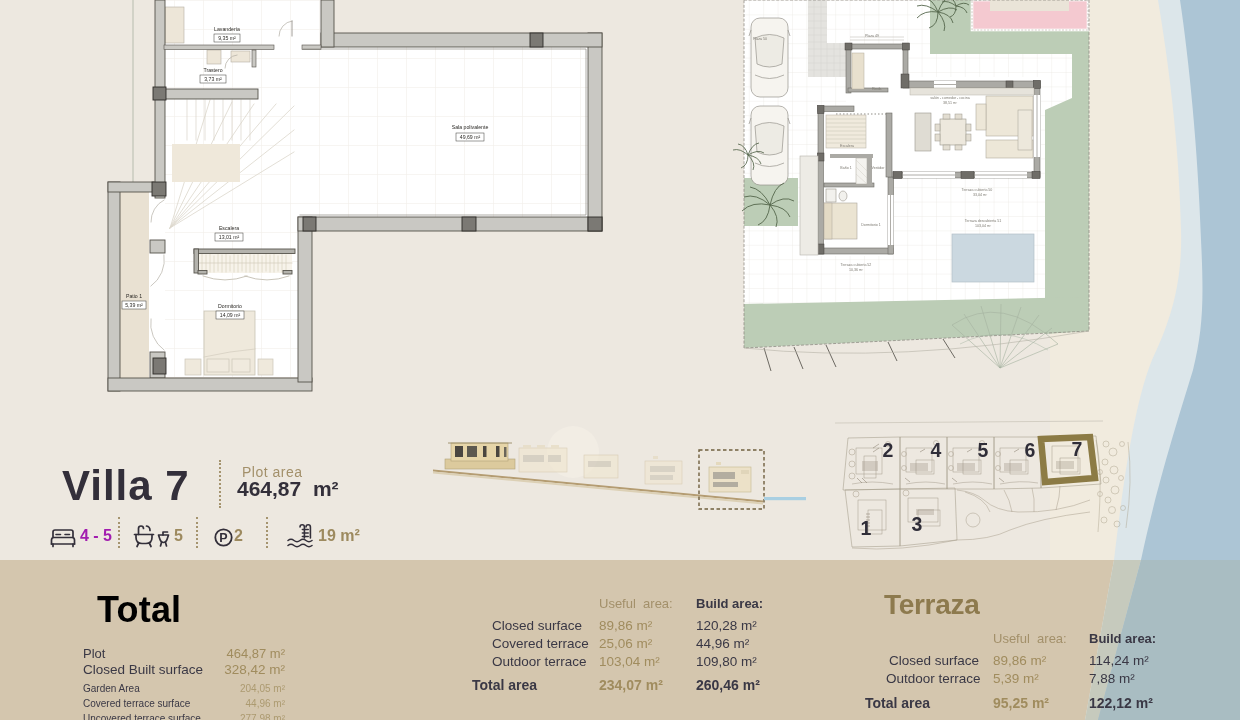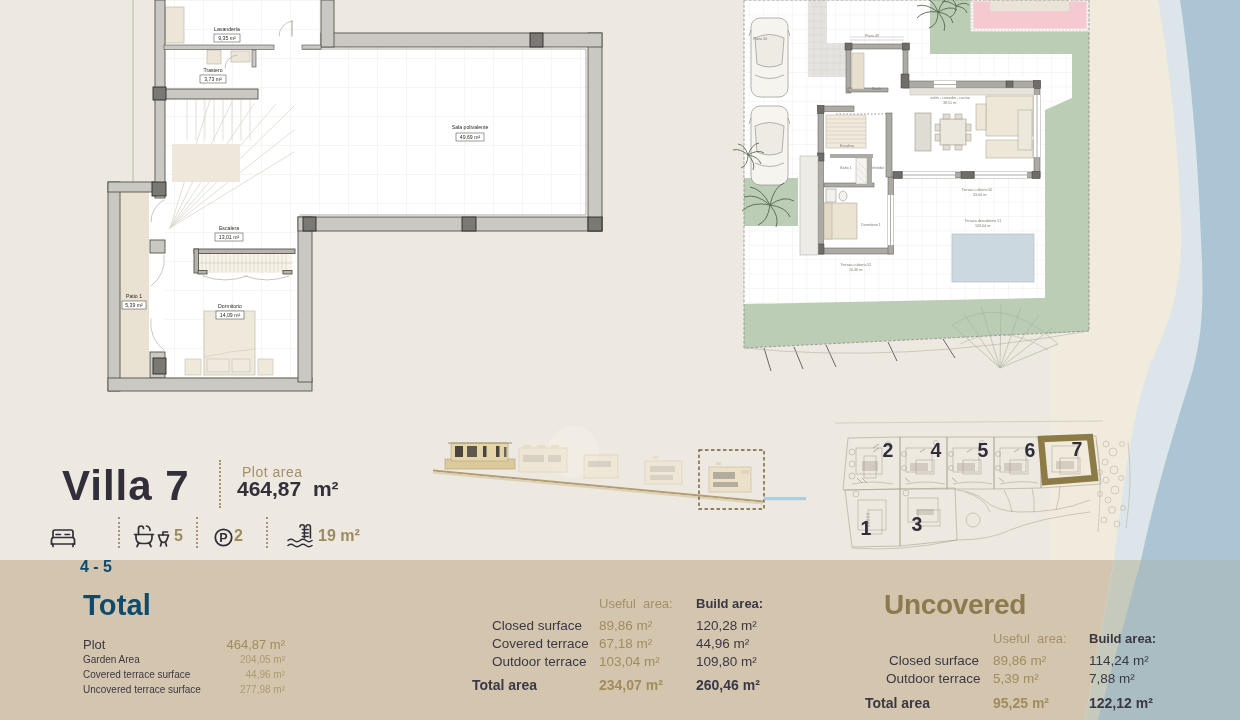--- a/index.html
+++ b/index.html
@@ -587,21 +587,21 @@
 <svg class="abs" style="left:50px;top:528px" width="26" height="20" viewBox="0 0 26 20">
   <g fill="none" stroke="#332F3A" stroke-width="1.7" stroke-linecap="round" stroke-linejoin="round">
     <path d="M3 9 V4 q0-2 2-2 h16 q2 0 2 2 V9"></path>
     <path d="M1.5 16 v-4 q0-2.5 2.5-2.5 h18 q2.5 0 2.5 2.5 v4"></path>
     <path d="M1.5 16 h23"></path>
     <path d="M3 16 v2.5 M23 16 v2.5"></path>
     <path d="M6 6.5 h4.5 M15 6.5 h4.5" stroke-width="1.6"></path>
   </g>
 </svg>
 
-<div class="abs" style="left:80px;top:558px;font-size:16px;font-weight:bold;color:#0c4a6e;">4 - 5</div>
+<div class="abs" style="left:80px;top:527px;font-size:16px;font-weight:bold;color:#a21caf;">4 - 5</div>
 
 <div class="abs" style="left:118px;top:517px;width:0;height:31px;border-left:2px dotted #A5946F;"></div>
 
 <svg class="abs" style="left:133px;top:524px" width="38" height="25" viewBox="0 0 38 25">
   <g fill="none" stroke="#332F3A" stroke-width="1.7" stroke-linecap="round" stroke-linejoin="round">
     <path d="M1.5 10.5 h19"></path>
     <path d="M3 10.5 v3 q0 6 6 6 h4 q6 0 6-6 v-3"></path>
     <path d="M5.5 10.5 V4.5 q0-2.5 2.5-2.5 q2.5 0 2.5 2.5"></path>
     <path d="M13.5 2 q3.5 0.5 3.5 4.5"></path>
     <path d="M5.5 19.5 l-1.5 3 M16.5 19.5 l1.5 3"></path>
@@ -631,25 +631,26 @@
     <path d="M15.4 5.5 h5.8 M15.4 9 h5.8 M15.4 12.5 h5.8"></path>
     <path d="M1 16.5 q3-2.5 6 0 q3 2.5 6 0 q3-2.5 6 0 q3 2.5 6 0" stroke-width="1.5"></path>
     <path d="M1 21.5 q3-2.5 6 0 q3 2.5 6 0 q3-2.5 6 0 q3 2.5 6 0" stroke-width="1.5"></path>
   </g>
 </svg>
 
 <div class="abs" style="left:318px;top:527px;font-size:16px;font-weight:bold;color:#9D8A5F;">19 m²</div>
 
 <div class="abs" style="left:83px;top:586px;width:210px;">
 
-  <div style="margin-top:3px;font-size:29px;font-weight:bold;color:#0c4a6e;letter-spacing:0.2px;">Total</div>
+  <div style="margin-left:14px;margin-top:3px;font-size:36px;font-weight:bold;color:#000000;letter-spacing:0.2px;">Total</div>
   <div style="height:15px"></div>
 
   <div style="position:relative;height:16px;font-size:13px;color:#3A3845;"><span>Plot</span><span style="white-space:nowrap;position:absolute;right:8px;color:#A08C5E;">464,87 m²</span></div>
 
+  <div style="position:relative;height:20px;font-size:13.5px;color:#3A3845;"><span>Closed Built surface</span><span style="white-space:nowrap;position:absolute;right:8px;color:#A08C5E;">328,42 m²</span></div>
   <div style="height:1px"></div>
 
   <div style="position:relative;height:15px;font-size:10px;color:#3A3845;"><span>Garden Area</span><span style="white-space:nowrap;position:absolute;right:8px;color:#AC9A70;">204,05 m²</span></div>
 
   <div style="position:relative;height:15px;font-size:10px;color:#3A3845;"><span>Covered terrace surface</span><span style="white-space:nowrap;position:absolute;right:8px;color:#AC9A70;">44,96  m²</span></div>
 
   <div style="position:relative;height:15px;font-size:10px;color:#3A3845;"><span>Uncovered terrace surface</span><span style="white-space:nowrap;position:absolute;right:8px;color:#AC9A70;">277,98 m²</span></div>
 </div>
 
 <div class="abs" style="left:472px;top:586px;width:290px;">
@@ -662,41 +663,41 @@
   </div>
 
   <div style="position:relative;height:18px;font-size:13.5px;color:#3A3845;">
     <span style="white-space:nowrap;position:absolute;left:20px;">Closed surface</span>
     <span style="white-space:nowrap;position:absolute;left:127px;color:#A08C5E;">89,86 m²</span>
     <span style="white-space:nowrap;position:absolute;left:224px;">120,28 m²</span>
   </div>
 
   <div style="position:relative;height:18px;font-size:13.5px;color:#3A3845;">
     <span style="white-space:nowrap;position:absolute;left:20px;">Covered terrace</span>
-    <span style="white-space:nowrap;position:absolute;left:127px;color:#A08C5E;">67,18 m²</span>
+    <span style="white-space:nowrap;position:absolute;left:127px;color:#A08C5E;">25,06 m²</span>
     <span style="white-space:nowrap;position:absolute;left:224px;">44,96 m²</span>
   </div>
 
   <div style="position:relative;height:18px;font-size:13.5px;color:#3A3845;">
     <span style="white-space:nowrap;position:absolute;left:20px;">Outdoor terrace</span>
     <span style="white-space:nowrap;position:absolute;left:127px;color:#A08C5E;">103,04 m²</span>
     <span style="white-space:nowrap;position:absolute;left:224px;">109,80 m²</span>
   </div>
   <div style="height:5px"></div>
 
   <div style="position:relative;height:18px;font-size:14px;font-weight:bold;color:#3A3845;">
     <span style="white-space:nowrap;position:absolute;left:0px;">Total area</span>
     <span style="white-space:nowrap;position:absolute;left:127px;color:#A08C5E;">234,07 m²</span>
     <span style="white-space:nowrap;position:absolute;left:224px;">260,46 m²</span>
   </div>
 </div>
 
 <div class="abs" style="left:860px;top:586px;width:300px;">
 
-  <div style="margin-left:24px;margin-top:3px;font-size:28px;font-weight:bold;color:#8D7A4E;letter-spacing:-0.3px;">Uncovered</div>
+  <div style="margin-left:24px;margin-top:3px;font-size:28px;font-weight:bold;color:#8D7A4E;letter-spacing:-0.3px;">Terraza</div>
   <div style="height:10px"></div>
 
   <div style="position:relative;height:22px;font-size:13px;">
     <span style="white-space:nowrap;position:absolute;left:133px;color:#A3906A;">Useful&nbsp; area:</span>
     <span style="white-space:nowrap;position:absolute;left:229px;color:#3A3845;font-weight:bold;">Build area:</span>
   </div>
 
   <div style="position:relative;height:18px;font-size:13.5px;color:#3A3845;">
     <span style="white-space:nowrap;position:absolute;left:29px;">Closed surface</span>
     <span style="white-space:nowrap;position:absolute;left:133px;color:#A08C5E;">89,86 m²</span>

